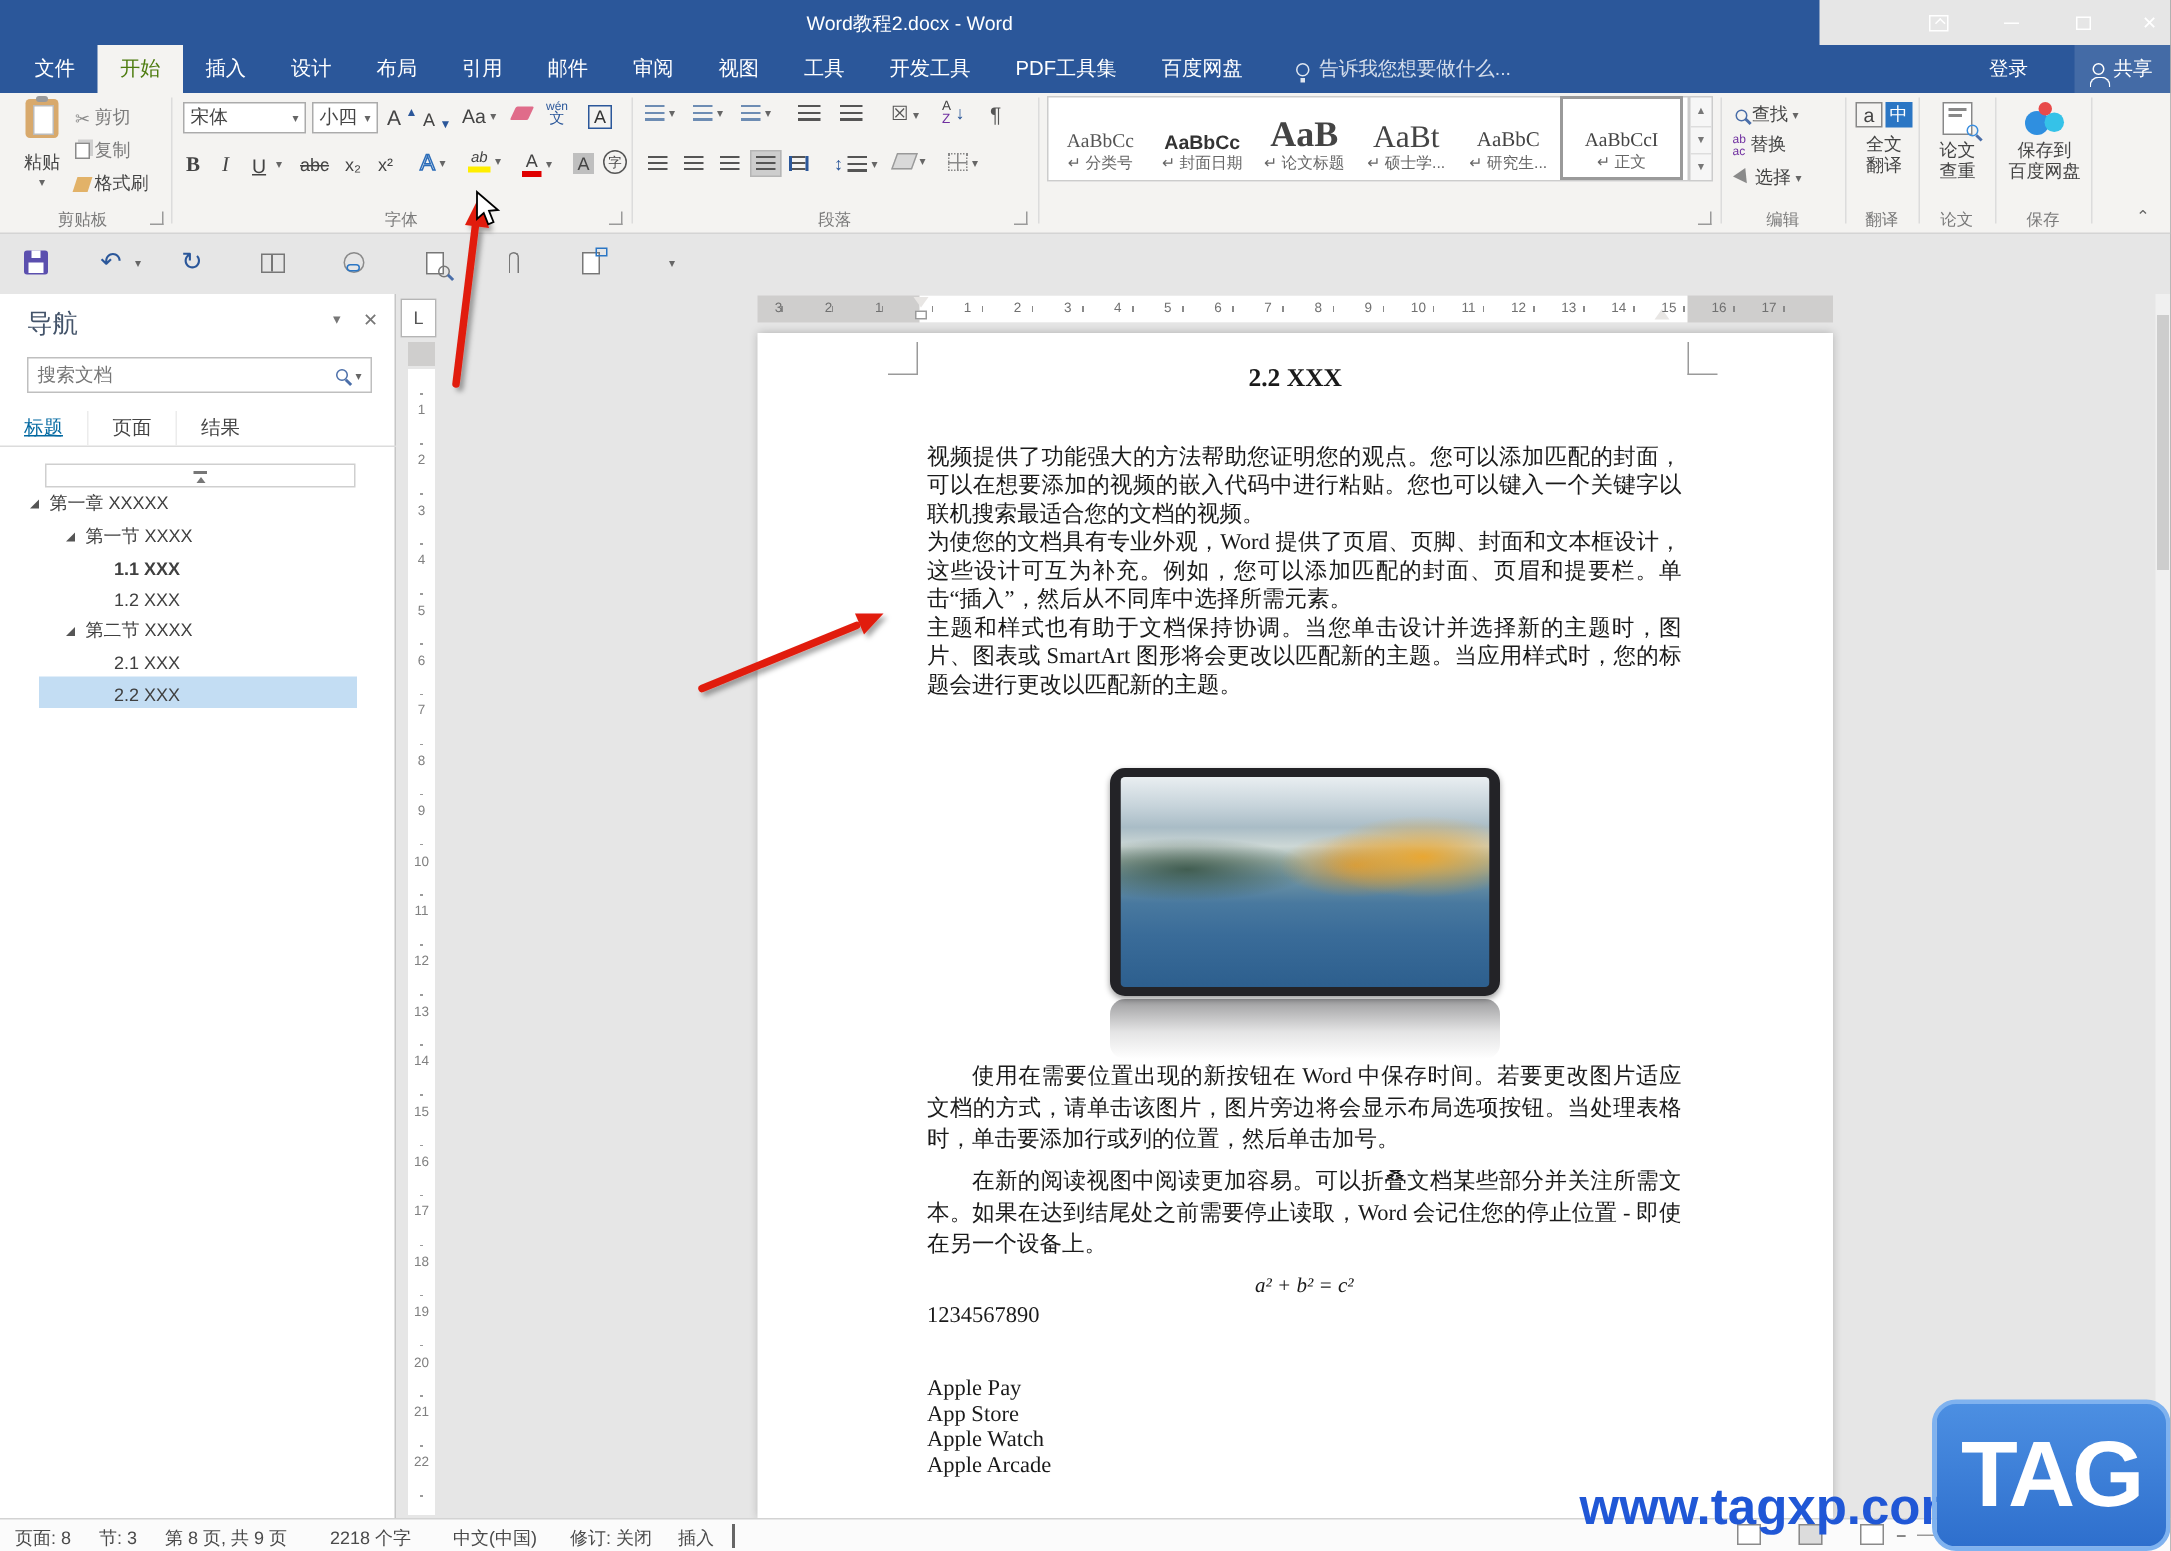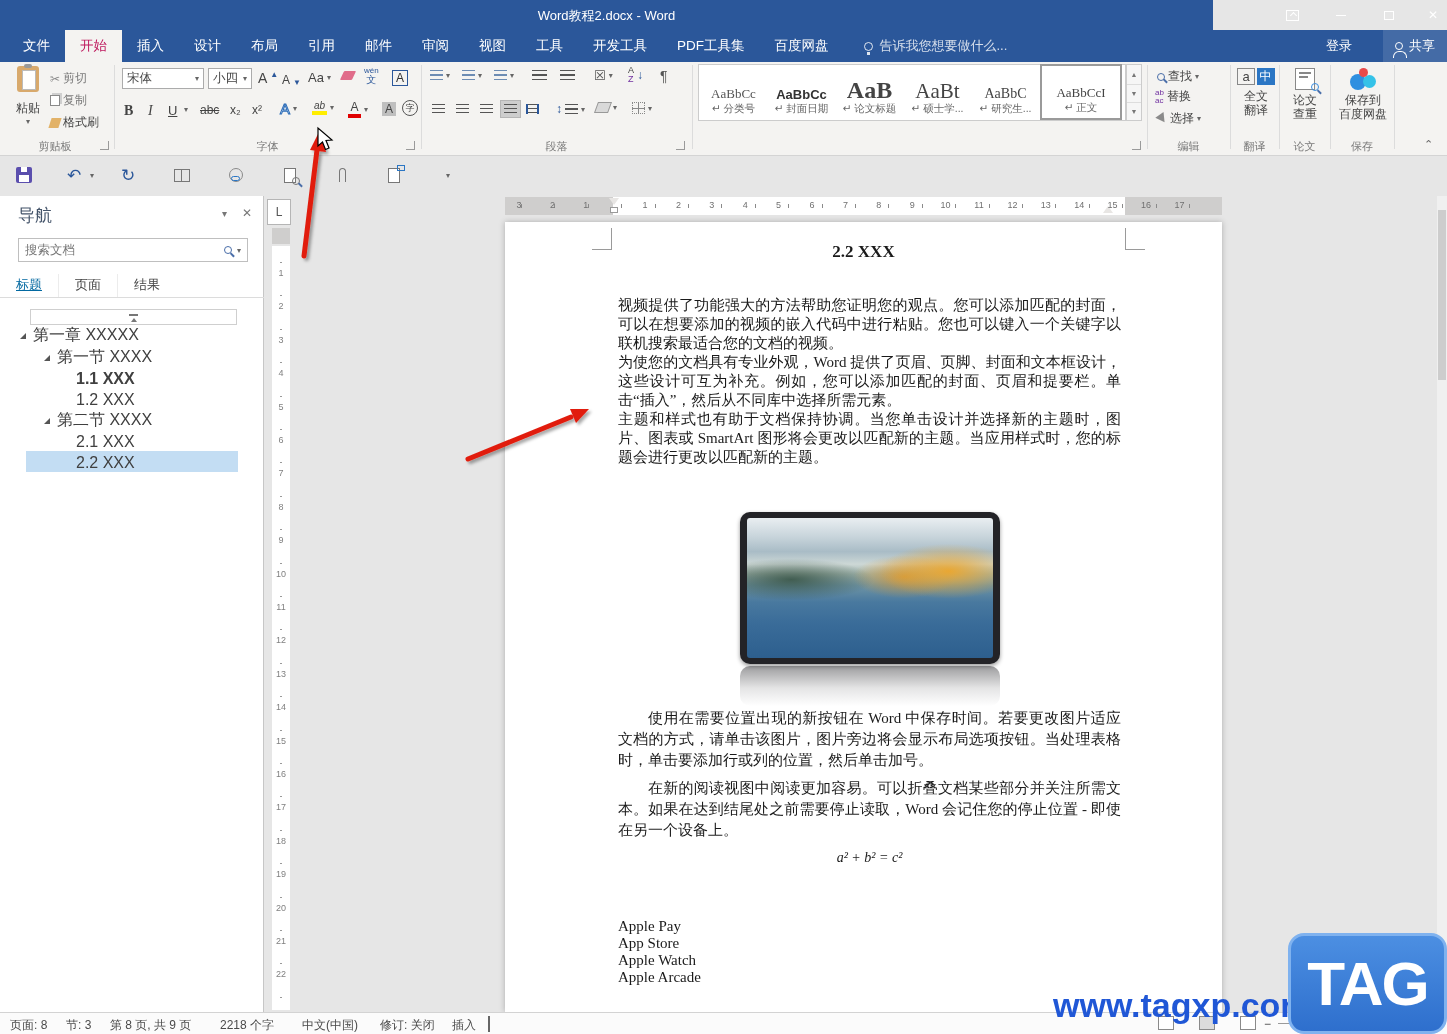--- a/index.html
+++ b/index.html
@@ -13,21 +13,21 @@
   .title{position:absolute;left:0;right:0;top:7px;text-align:center;font-size:13px;color:#fff;}
   .winbtn{position:absolute;top:6px;width:30px;height:18px;display:flex;align-items:center;justify-content:center;color:#fff;font-size:12px;}
   .ribopt{width:13px;height:11px;border:1px solid #fff;position:relative;}
   .ribopt:after{content:"";position:absolute;left:4px;top:2px;width:4px;height:4px;border-left:1px solid #fff;border-top:1px solid #fff;transform:rotate(45deg);}
   .minbar{width:10px;height:1px;background:#fff;}
   .maxbox{width:10px;height:9px;border:1px solid #fff;}
 
   
   .tabrow{position:absolute;left:0;top:30px;width:1447px;height:32px;background:#2b579a;display:flex;align-items:stretch;padding-left:8px;}
   .tab{color:#fff;font-size:13.5px;line-height:32px;padding:0 15px;white-space:nowrap;}
-  .tab.active{background:#f4f3f1;color:#be185d;}
+  .tab.active{background:#f4f3f1;color:#4d7c0f;}
   .tellme{display:flex;align-items:center;gap:7px;color:rgba(255,255,255,.8);font-size:13px;margin-left:20px;}
   .bulb{width:9px;height:9px;border:1.5px solid rgba(255,255,255,.85);border-radius:50%;position:relative;}
   .bulb:after{content:"";position:absolute;left:2px;top:9px;width:3px;height:3px;background:rgba(255,255,255,.85);}
   .signin{position:absolute;right:95px;top:0;line-height:32px;color:#fff;font-size:13px;}
   .share{position:absolute;right:0;top:0;height:32px;background:rgba(255,255,255,.12);display:flex;align-items:center;gap:6px;padding:0 12px;color:#fff;font-size:13px;}
   .person{width:8px;height:8px;border:1.5px solid #fff;border-radius:50%;position:relative;}
   .person:after{content:"";position:absolute;left:-3px;top:8px;width:12px;height:6px;border:1.5px solid #fff;border-bottom:none;border-radius:6px 6px 0 0;}
 
   
   .ribbon{position:absolute;left:0;top:62px;width:1447px;height:94px;background:#f4f3f1;border-bottom:1px solid #d4d4d4;font-size:12px;color:#444;}
@@ -59,21 +59,21 @@
   
   .nav{position:absolute;left:0;top:196px;width:264px;height:816px;background:#fff;border-right:1px solid #c6c6c6;}
   .navtitle{position:absolute;left:18px;top:8px;font-size:17px;color:#44546a;}
   .navsearch{position:absolute;left:18px;top:42px;width:230px;height:24px;border:1px solid #bfbfbf;background:#fff;display:flex;align-items:center;justify-content:space-between;padding:0 6px;font-size:12.5px;color:#767676;}
   .navtabs{position:absolute;left:0;top:78px;width:264px;height:24px;border-bottom:1px solid #dcdcdc;display:flex;gap:0;font-size:13px;}
   .navtab{padding:2px 16px;color:#444;border-right:1px solid #ececec;}
   .navtab.on{color:#0369a1;text-decoration:underline;}
   .jumpbar{position:absolute;left:30px;top:113px;width:207px;height:16px;border:1px solid #cfcfcf;background:#fff;display:flex;align-items:center;justify-content:center;}
   .jumpico{width:9px;height:7px;border-top:2px solid #777;position:relative;}
   .jumpico:after{content:"";position:absolute;left:1.5px;top:2px;border-left:3px solid transparent;border-right:3px solid transparent;border-bottom:4px solid #777;}
-  .trow{position:absolute;height:21px;display:flex;align-items:center;font-size:16px;color:#404040;white-space:nowrap;}
+  .trow{position:absolute;height:21px;display:flex;align-items:center;font-size:12px;color:#404040;white-space:nowrap;}
   .exp{width:0;height:0;border-left:6px solid transparent;border-bottom:6px solid #555;margin-right:7px;}
   .selrow{position:absolute;left:26px;width:212px;height:21px;background:#c3ddf3;}
 
   
   .tabsel{position:absolute;left:267px;top:199px;width:24px;height:26px;background:#fff;border:1px solid #b5b5b5;display:flex;align-items:center;justify-content:center;font-size:12px;color:#555;}
   .vrtop{position:absolute;left:272px;top:228px;width:18px;height:16px;background:#cfcecd;}
   .vruler{position:absolute;left:272px;top:246px;width:18px;height:764px;background:#fff;
      background-image:repeating-linear-gradient(to bottom,transparent 0 16px,#9a9a9a 16px 17px,transparent 17px 33.4px);background-size:2px 100%;background-position:8px 0;background-repeat:no-repeat;}
   .vnum{position:absolute;left:0;width:18px;text-align:center;font-size:9px;color:#808080;}
   .hruler{position:absolute;left:505px;top:197px;width:717px;height:18px;background:#cfcecd;font-size:9px;color:#707070;}
@@ -581,20 +581,21 @@
     <div class="para" style="top:188px;">主题和样式也有助于文档保持协调。当您单击设计并选择新的主题时，图片、图表或 SmartArt 图形将会更改以匹配新的主题。当应用样式时，您的标题会进行更改以匹配新的主题。</div>
     <div class="photo-wrap" style="top:290px;">
       <div class="frame">
           <div class="photo"></div>
         </div>
       <div class="reflection"></div>
     </div>
     <div class="para para2" style="top:486px;">使用在需要位置出现的新按钮在 Word 中保存时间。若要更改图片适应文档的方式，请单击该图片，图片旁边将会显示布局选项按钮。当处理表格时，单击要添加行或列的位置，然后单击加号。</div>
     <div class="para para2" style="top:556px;">在新的阅读视图中阅读更加容易。可以折叠文档某些部分并关注所需文本。如果在达到结尾处之前需要停止读取，Word 会记住您的停止位置 - 即使在另一个设备上。</div>
     <div class="formula" style="top:628px;">a² + b² = c²</div>
+    <div class="para" style="top:646px;text-align:left;">1234567890</div>
     <div class="applelist" style="top:696px;">
       <div>Apple Pay</div>
       <div>App Store</div>
       <div>Apple Watch</div>
       <div>Apple Arcade</div>
     </div>
   </div>
   <div class="crop-l"></div>
   <div class="crop-r"></div>
 

